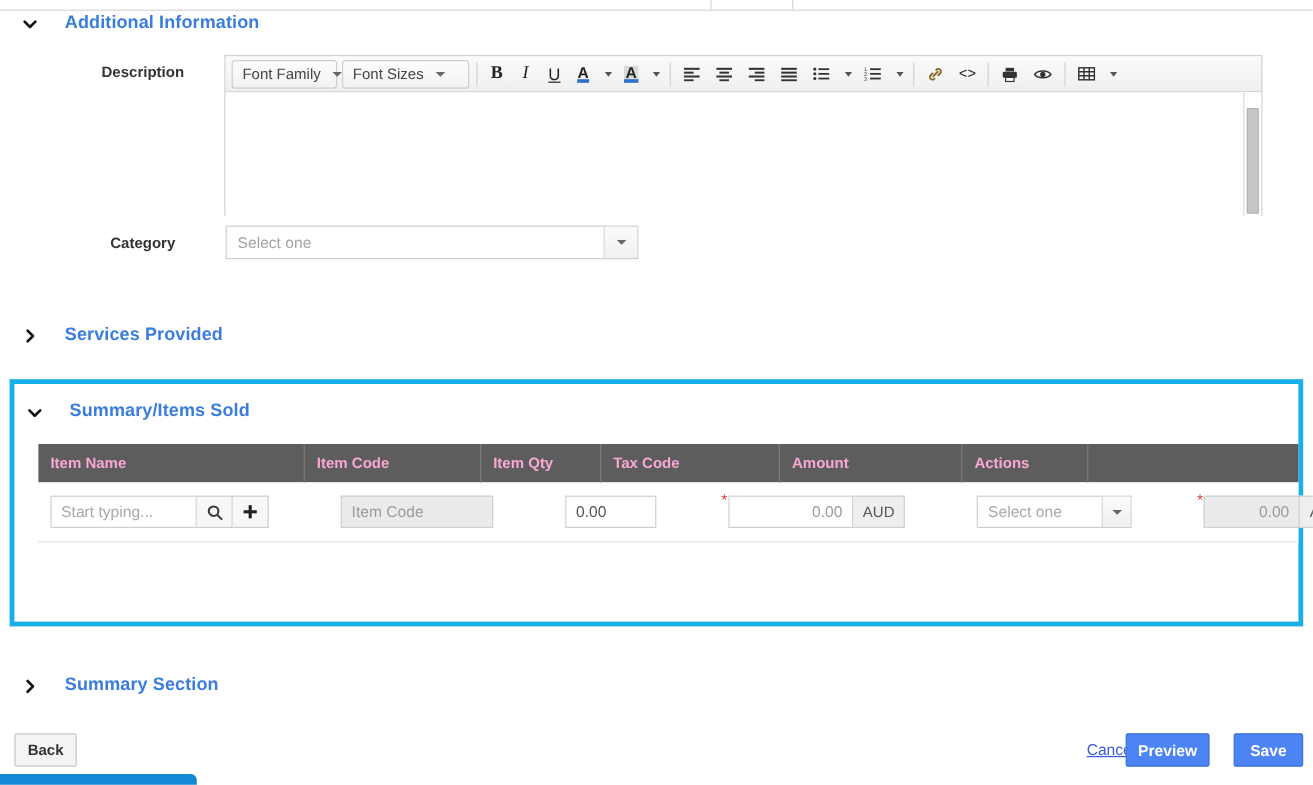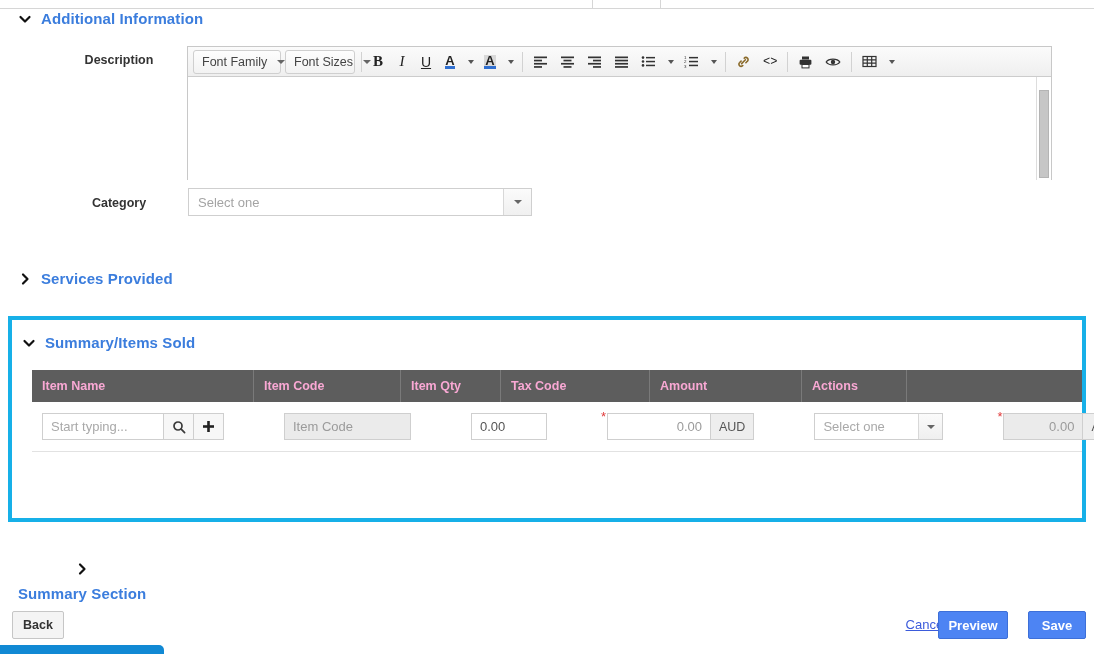--- a/index.html
+++ b/index.html
@@ -13,21 +13,21 @@
     overflow: hidden;
   }
   .page { position: relative; width: 1094px; height: 654px; }
 
   
   .top-remnant { position: absolute; left: 0; top: 0; width: 1094px; height: 10px; }
   .top-remnant .hline { position: absolute; left: 0; top: 8px; width: 1094px; height: 1px; background: #d6d6d6; }
   .top-remnant .vline { position: absolute; top: 0; width: 1px; height: 8px; background: #d6d6d6; }
 
   
-  .section-head { position: absolute; display: flex; align-items: center; gap: 9px; }
+  .section-head { position: absolute; display: flex; align-items: flex-end; gap: 22px; }
   .chev { width: 14px; height: 14px; display: inline-block; position: relative; flex: none; }
   .chev svg { display: block; }
   .section-title {
     color: #3b7ddd; font-weight: bold; font-size: 15px;
     letter-spacing: .1px; white-space: nowrap;
   }
 
   
   .lbl { position: absolute; font-weight: bold; font-size: 12.5px; color: #333; text-align: center; }
 
@@ -139,21 +139,21 @@
 
   <div class="lbl" style="left:60px; top:53px; width:118px;">Description</div>
 
   <div class="editor">
     <div class="toolbar">
 
       <div class="tsel" style="width:88px;">
         <span>Font Family</span>
         <span class="caret-dn"></span>
       </div>
-      <div class="tsel" style="width:70px;">
+      <div class="tsel" style="width:106px;">
         <span>Font Sizes</span>
         <span class="caret-dn"></span>
       </div>
 
       <div class="tsep"></div>
 
       <div class="tbtn" style="font-weight:bold;font-family:'Liberation Serif',serif;font-size:15px;">B</div>
       <div class="tbtn" style="font-style:italic;font-family:'Liberation Serif',serif;font-size:15px;">I</div>
       <div class="tbtn" style="text-decoration:underline;font-size:14px;">U</div>
 
@@ -411,21 +411,21 @@
                   </g>
                 </svg>
             </div>
           </div>
         </div>
       </div>
 
     </div>
   </div>
 
-  <div class="section-head" style="left:18px; top:562px;flex-direction:column;">
+  <div class="section-head" style="left:18px; top:562px;">
     <span class="chev">
       <svg width="14" height="14" viewBox="0 0 14 14">
           <path d="M5 2.5 L9.5 7 L5 11.5" stroke="#111" stroke-width="2.2" fill="none" stroke-linecap="round" stroke-linejoin="round"></path>
         </svg>
     </span>
     <span class="section-title">Summary Section</span>
   </div>
 
   <div class="back">Back</div>
   <div class="cancel">Cancel</div>

